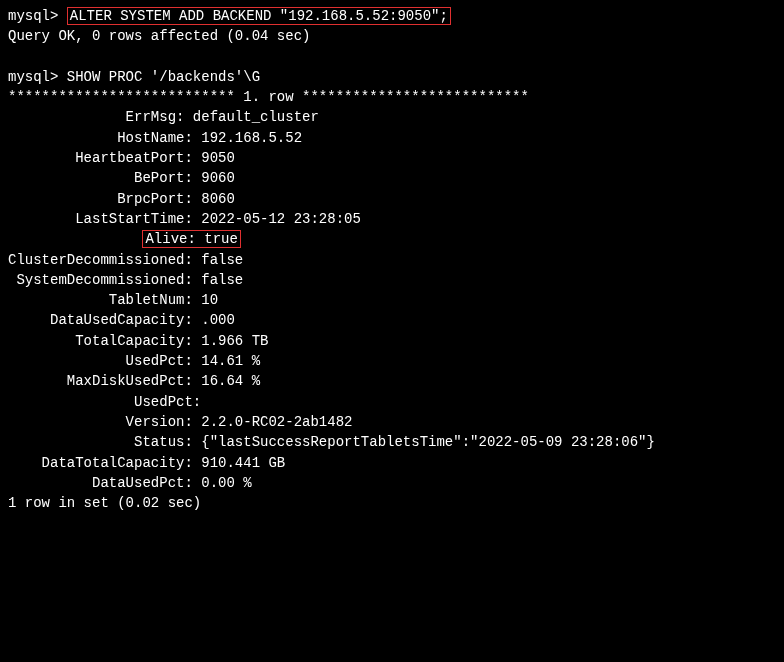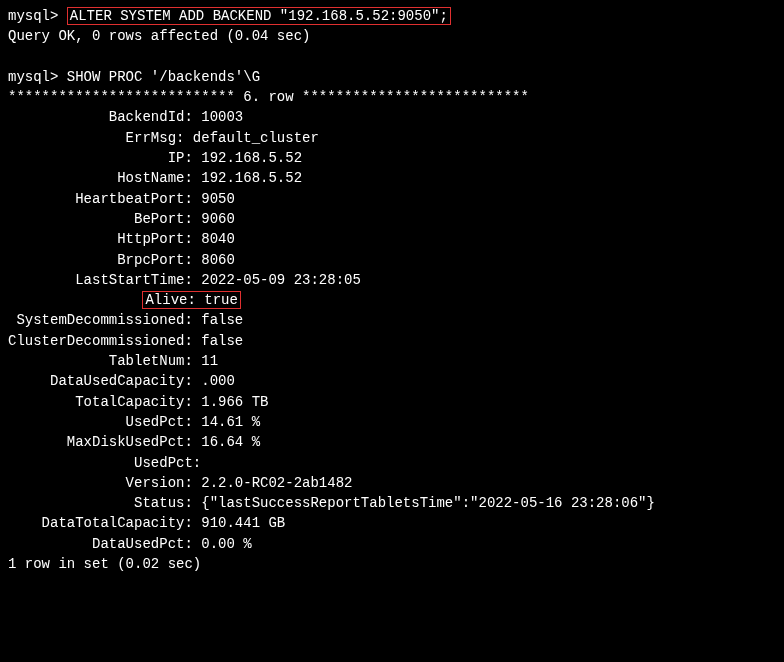--- a/index.html
+++ b/index.html
@@ -21,40 +21,37 @@
     }
     .kv-line { white-space: pre; }
   </style>
 </head>
 <body>
 
 <div class="line"><span class="prompt">mysql&gt; </span><span class="boxed">ALTER SYSTEM ADD BACKEND "192.168.5.52:9050";</span></div>
 <div class="line">Query OK, 0 rows affected (0.04 sec)</div>
 <div class="line">&nbsp;</div>
 <div class="line"><span class="prompt">mysql&gt; </span><span>SHOW PROC '/backends'\G</span></div>
-<div class="line">*************************** 6. row ***************************</div>
+<div class="line">*************************** 1. row ***************************</div>
 
 <div id="fields">
-    <div class="kv-line">            BackendId: 10003</div>
     <div class="kv-line">              ErrMsg: default_cluster</div>
-    <div class="kv-line">                   IP: 192.168.5.52</div>
     <div class="kv-line">             HostName: 192.168.5.52</div>
     <div class="kv-line">        HeartbeatPort: 9050</div>
     <div class="kv-line">               BePort: 9060</div>
-    <div class="kv-line">             HttpPort: 8040</div>
     <div class="kv-line">             BrpcPort: 8060</div>
-    <div class="kv-line">        LastStartTime: 2022-05-09 23:28:05</div>
+    <div class="kv-line">        LastStartTime: 2022-05-12 23:28:05</div>
     <div class="kv-line"><span>                </span><span class="boxed">Alive: true</span></div>
+    <div class="kv-line">ClusterDecommissioned: false</div>
     <div class="kv-line"> SystemDecommissioned: false</div>
-    <div class="kv-line">ClusterDecommissioned: false</div>
-    <div class="kv-line">            TabletNum: 11</div>
+    <div class="kv-line">            TabletNum: 10</div>
     <div class="kv-line">     DataUsedCapacity: .000 </div>
     <div class="kv-line">        TotalCapacity: 1.966 TB</div>
     <div class="kv-line">              UsedPct: 14.61 %</div>
     <div class="kv-line">       MaxDiskUsedPct: 16.64 %</div>
     <div class="kv-line">               UsedPct: </div>
     <div class="kv-line">              Version: 2.2.0-RC02-2ab1482</div>
-    <div class="kv-line">               Status: {"lastSuccessReportTabletsTime":"2022-05-16 23:28:06"}</div>
+    <div class="kv-line">               Status: {"lastSuccessReportTabletsTime":"2022-05-09 23:28:06"}</div>
     <div class="kv-line">    DataTotalCapacity: 910.441 GB</div>
     <div class="kv-line">          DataUsedPct: 0.00 %</div>
   </div>
 
 <div class="line">1 row in set (0.02 sec)</div>
 
 </body></html>

